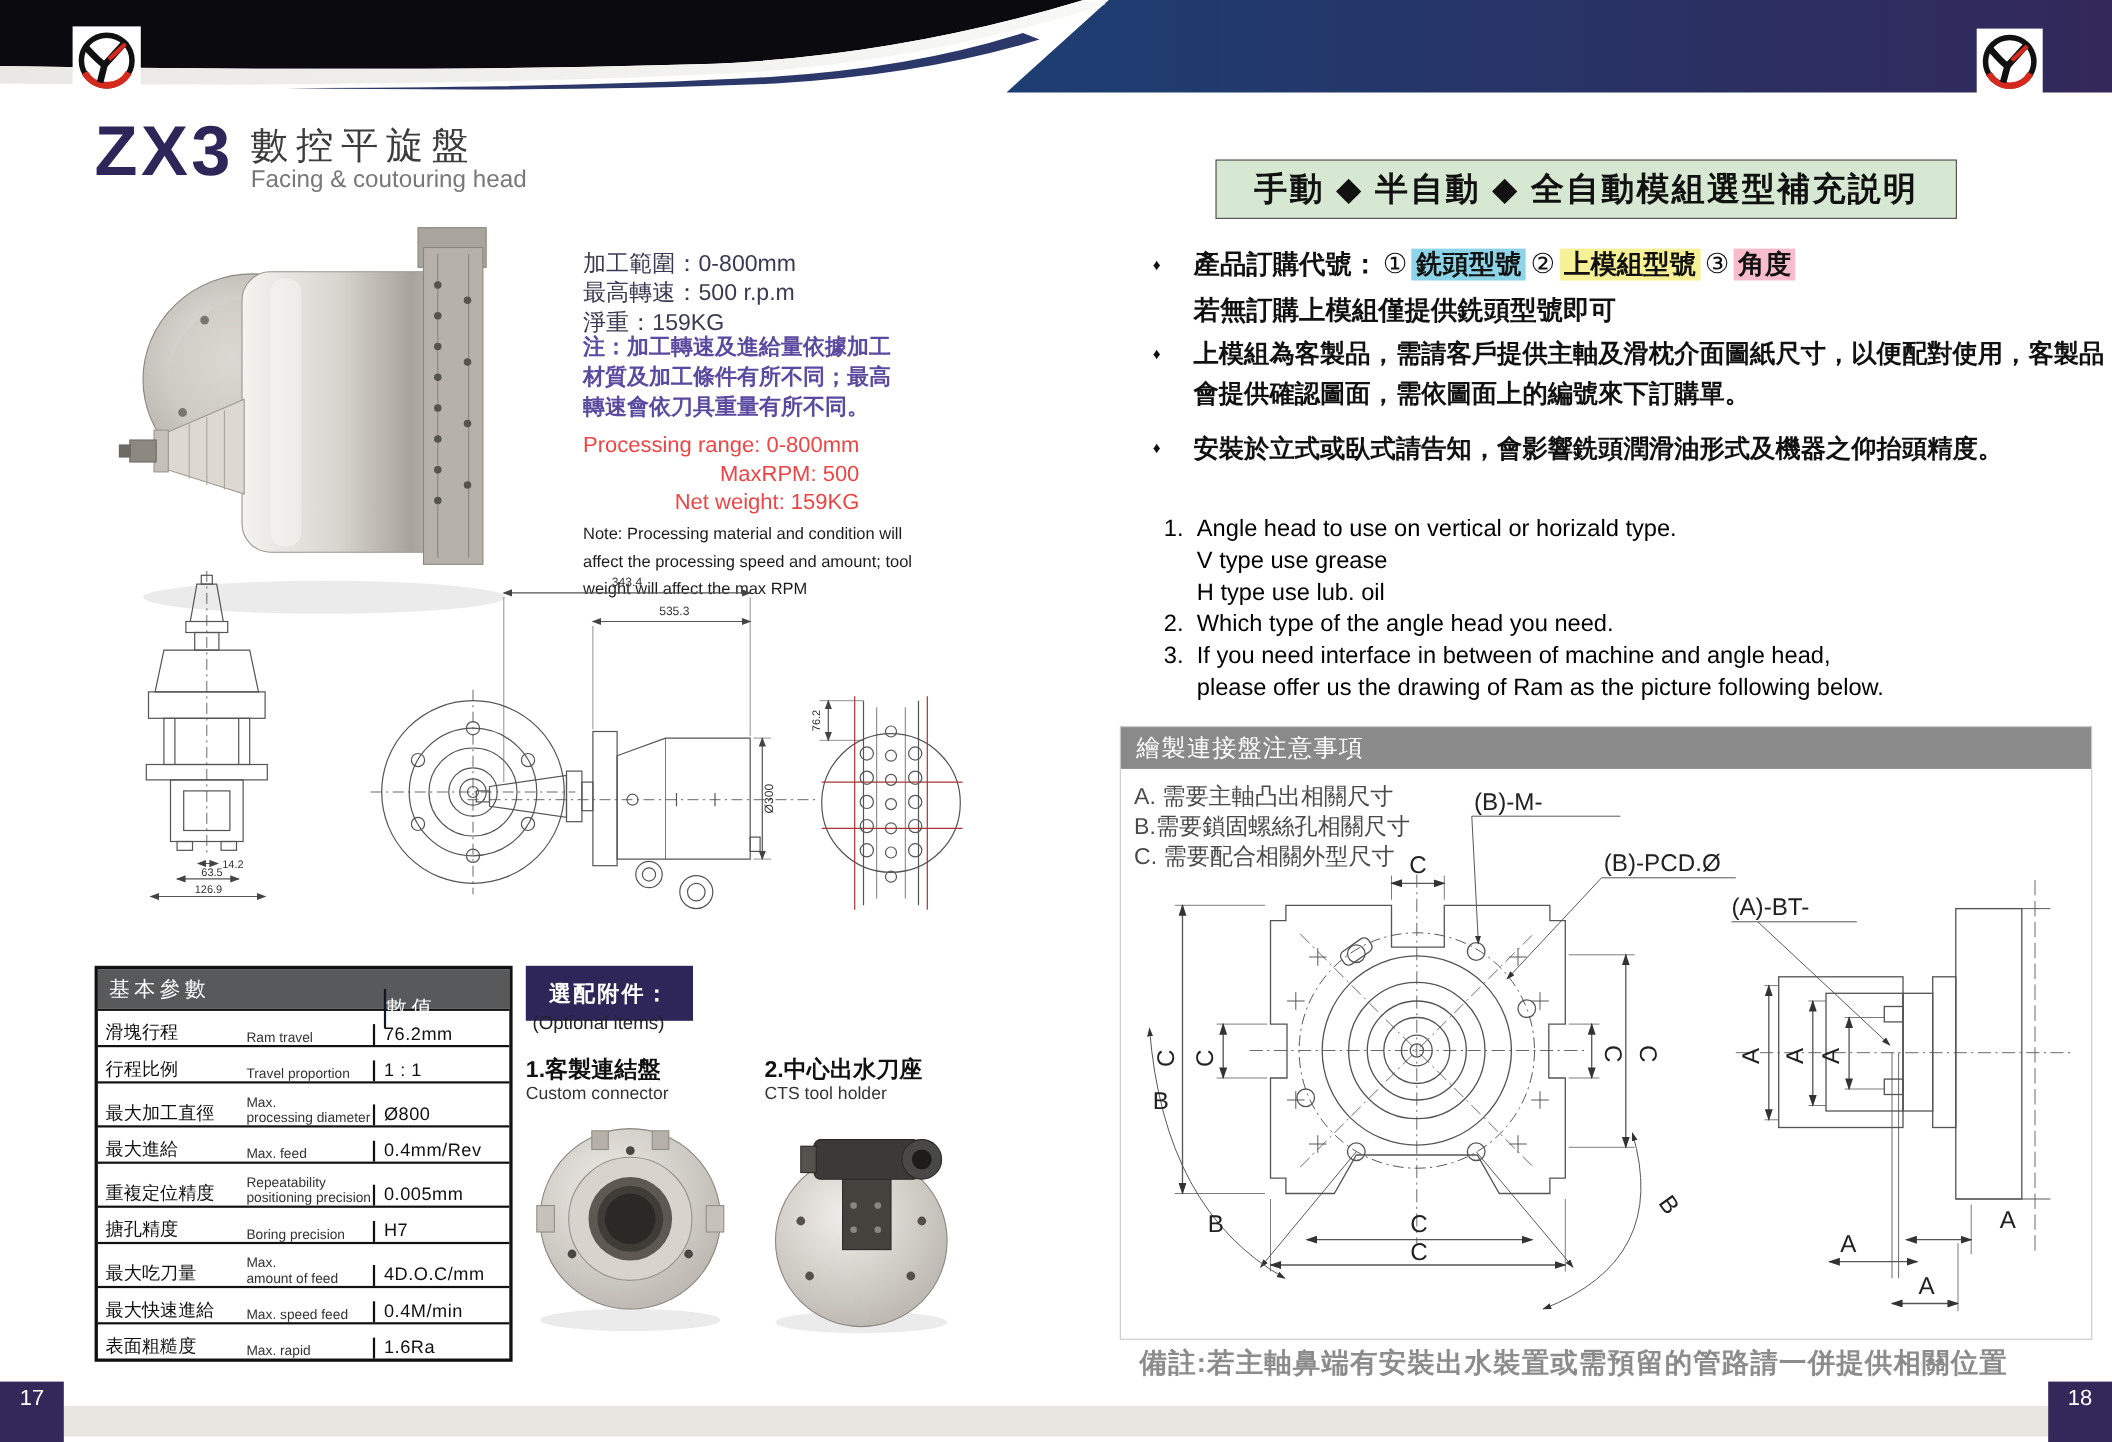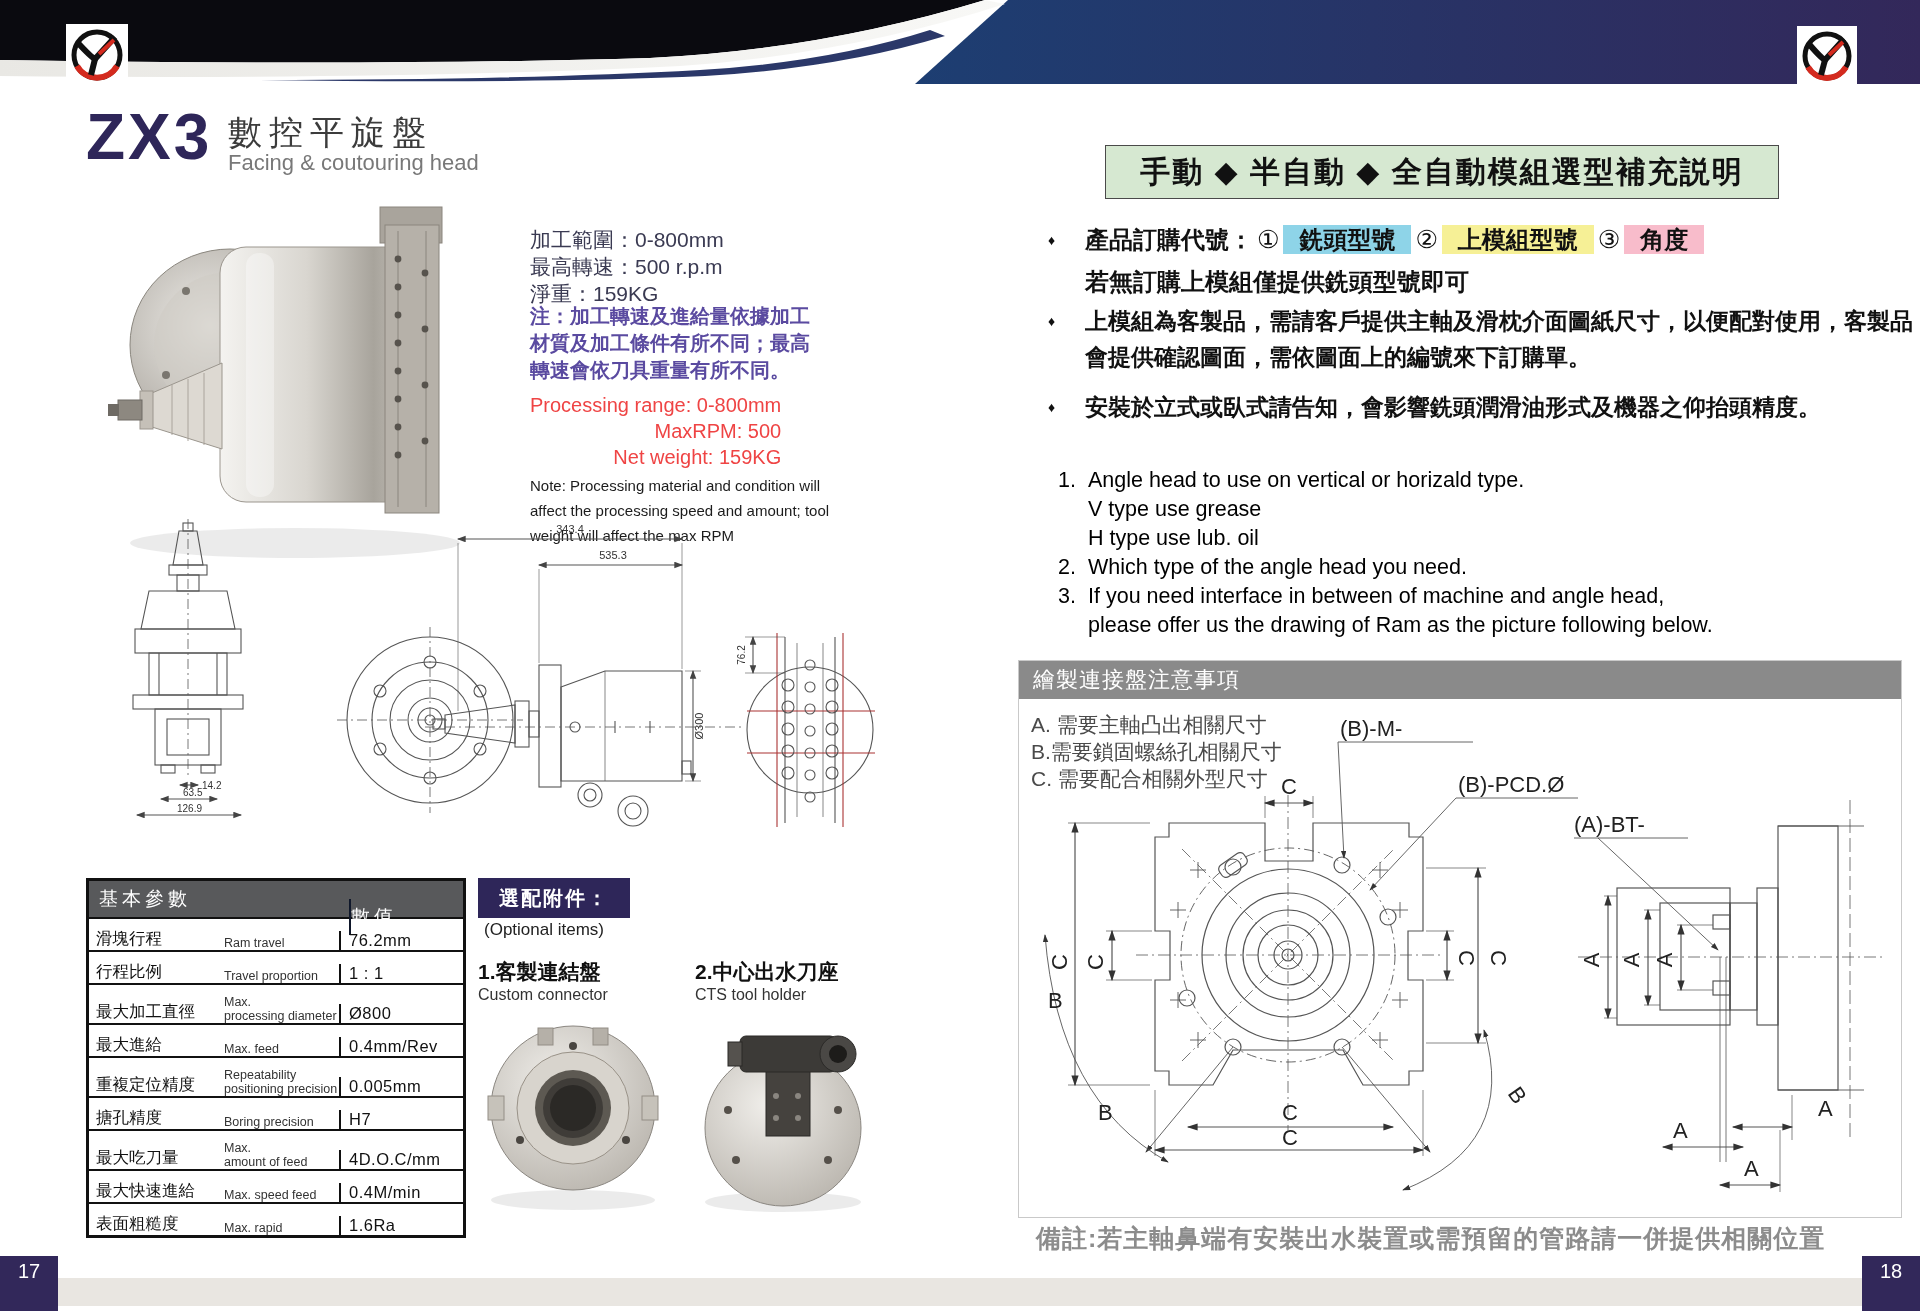--- a/index.html
+++ b/index.html
@@ -20,32 +20,32 @@
   .t-head{display:flex;height:36px;background:#58595b;color:#fff;align-items:center;}
   .t-h1{width:250px;padding-left:10px;font-size:19px;letter-spacing:4px;}
   .t-h2{flex:1;font-size:19px;letter-spacing:4px;border-left:2px solid #0f172a;height:100%;display:flex;align-items:center;margin-top:36px;}
   .t-row{display:flex;height:31px;border-top:2px solid #111;align-items:flex-end;}
   .t-row.tall{height:38px;}
   .t-zh{width:128px;padding-left:7px;font-size:16.5px;color:#111;display:flex;align-items:center;}
   .t-en{width:115px;font-size:12.5px;color:#333;display:flex;flex-direction:column;justify-content:center;line-height:13.5px;}
   .t-val{flex:1;border-left:2px solid #111;padding-left:8px;font-size:16.5px;color:#111;display:flex;align-items:center;letter-spacing:0.5px;}
   
   .opt-title{background:#2e2659;color:#fff;font-size:20px;font-weight:bold;letter-spacing:2px;
-             width:152px;height:40px;display:flex;align-items:center;justify-content:center;}
+             width:152px;height:50px;display:flex;align-items:center;justify-content:center;}
   .opt-sub{font-size:17px;color:#222;}
   .opt-zh{font-size:21px;font-weight:bold;color:#111;}
   .opt-en{font-size:16px;color:#333;}
   
   .banner{width:672px;height:52px;background:#d6e8d1;border:1px solid #4a4a4a;
           display:flex;align-items:center;justify-content:center;
           font-size:30px;font-weight:bold;color:#111;letter-spacing:2px;}
   .diamond{font-size:14px;color:#111;}
   .b-zh{font-size:24px;font-weight:bold;color:#111;}
   .b-zh2{font-size:23px;font-weight:bold;color:#111;}
-  .hl{padding:1px 16px;}
+  .hl{padding:1px 4px;}
   .hl-blue{background:#8ed4e8;}
   .hl-yellow{background:#f6f096;}
   .hl-pink{background:#f8bccb;}
   .circ{font-size:25px;font-weight:normal;margin:0 4px;}
   .en-intro{font-size:24px;color:#000;}
   .en-line{display:flex;font-size:21.5px;color:#000;height:29px;align-items:center;}
   .en-num{width:30px;}
   .panel{width:882px;height:556px;background:#fff;border:1px solid #c9c9c9;}
   .panel-head{height:38px;background:#8a8a8a;color:#fff;font-size:22px;display:flex;align-items:center;padding-left:14px;letter-spacing:1px;}
   .panel-note{font-size:21px;color:#4a4a4a;line-height:27px;}

